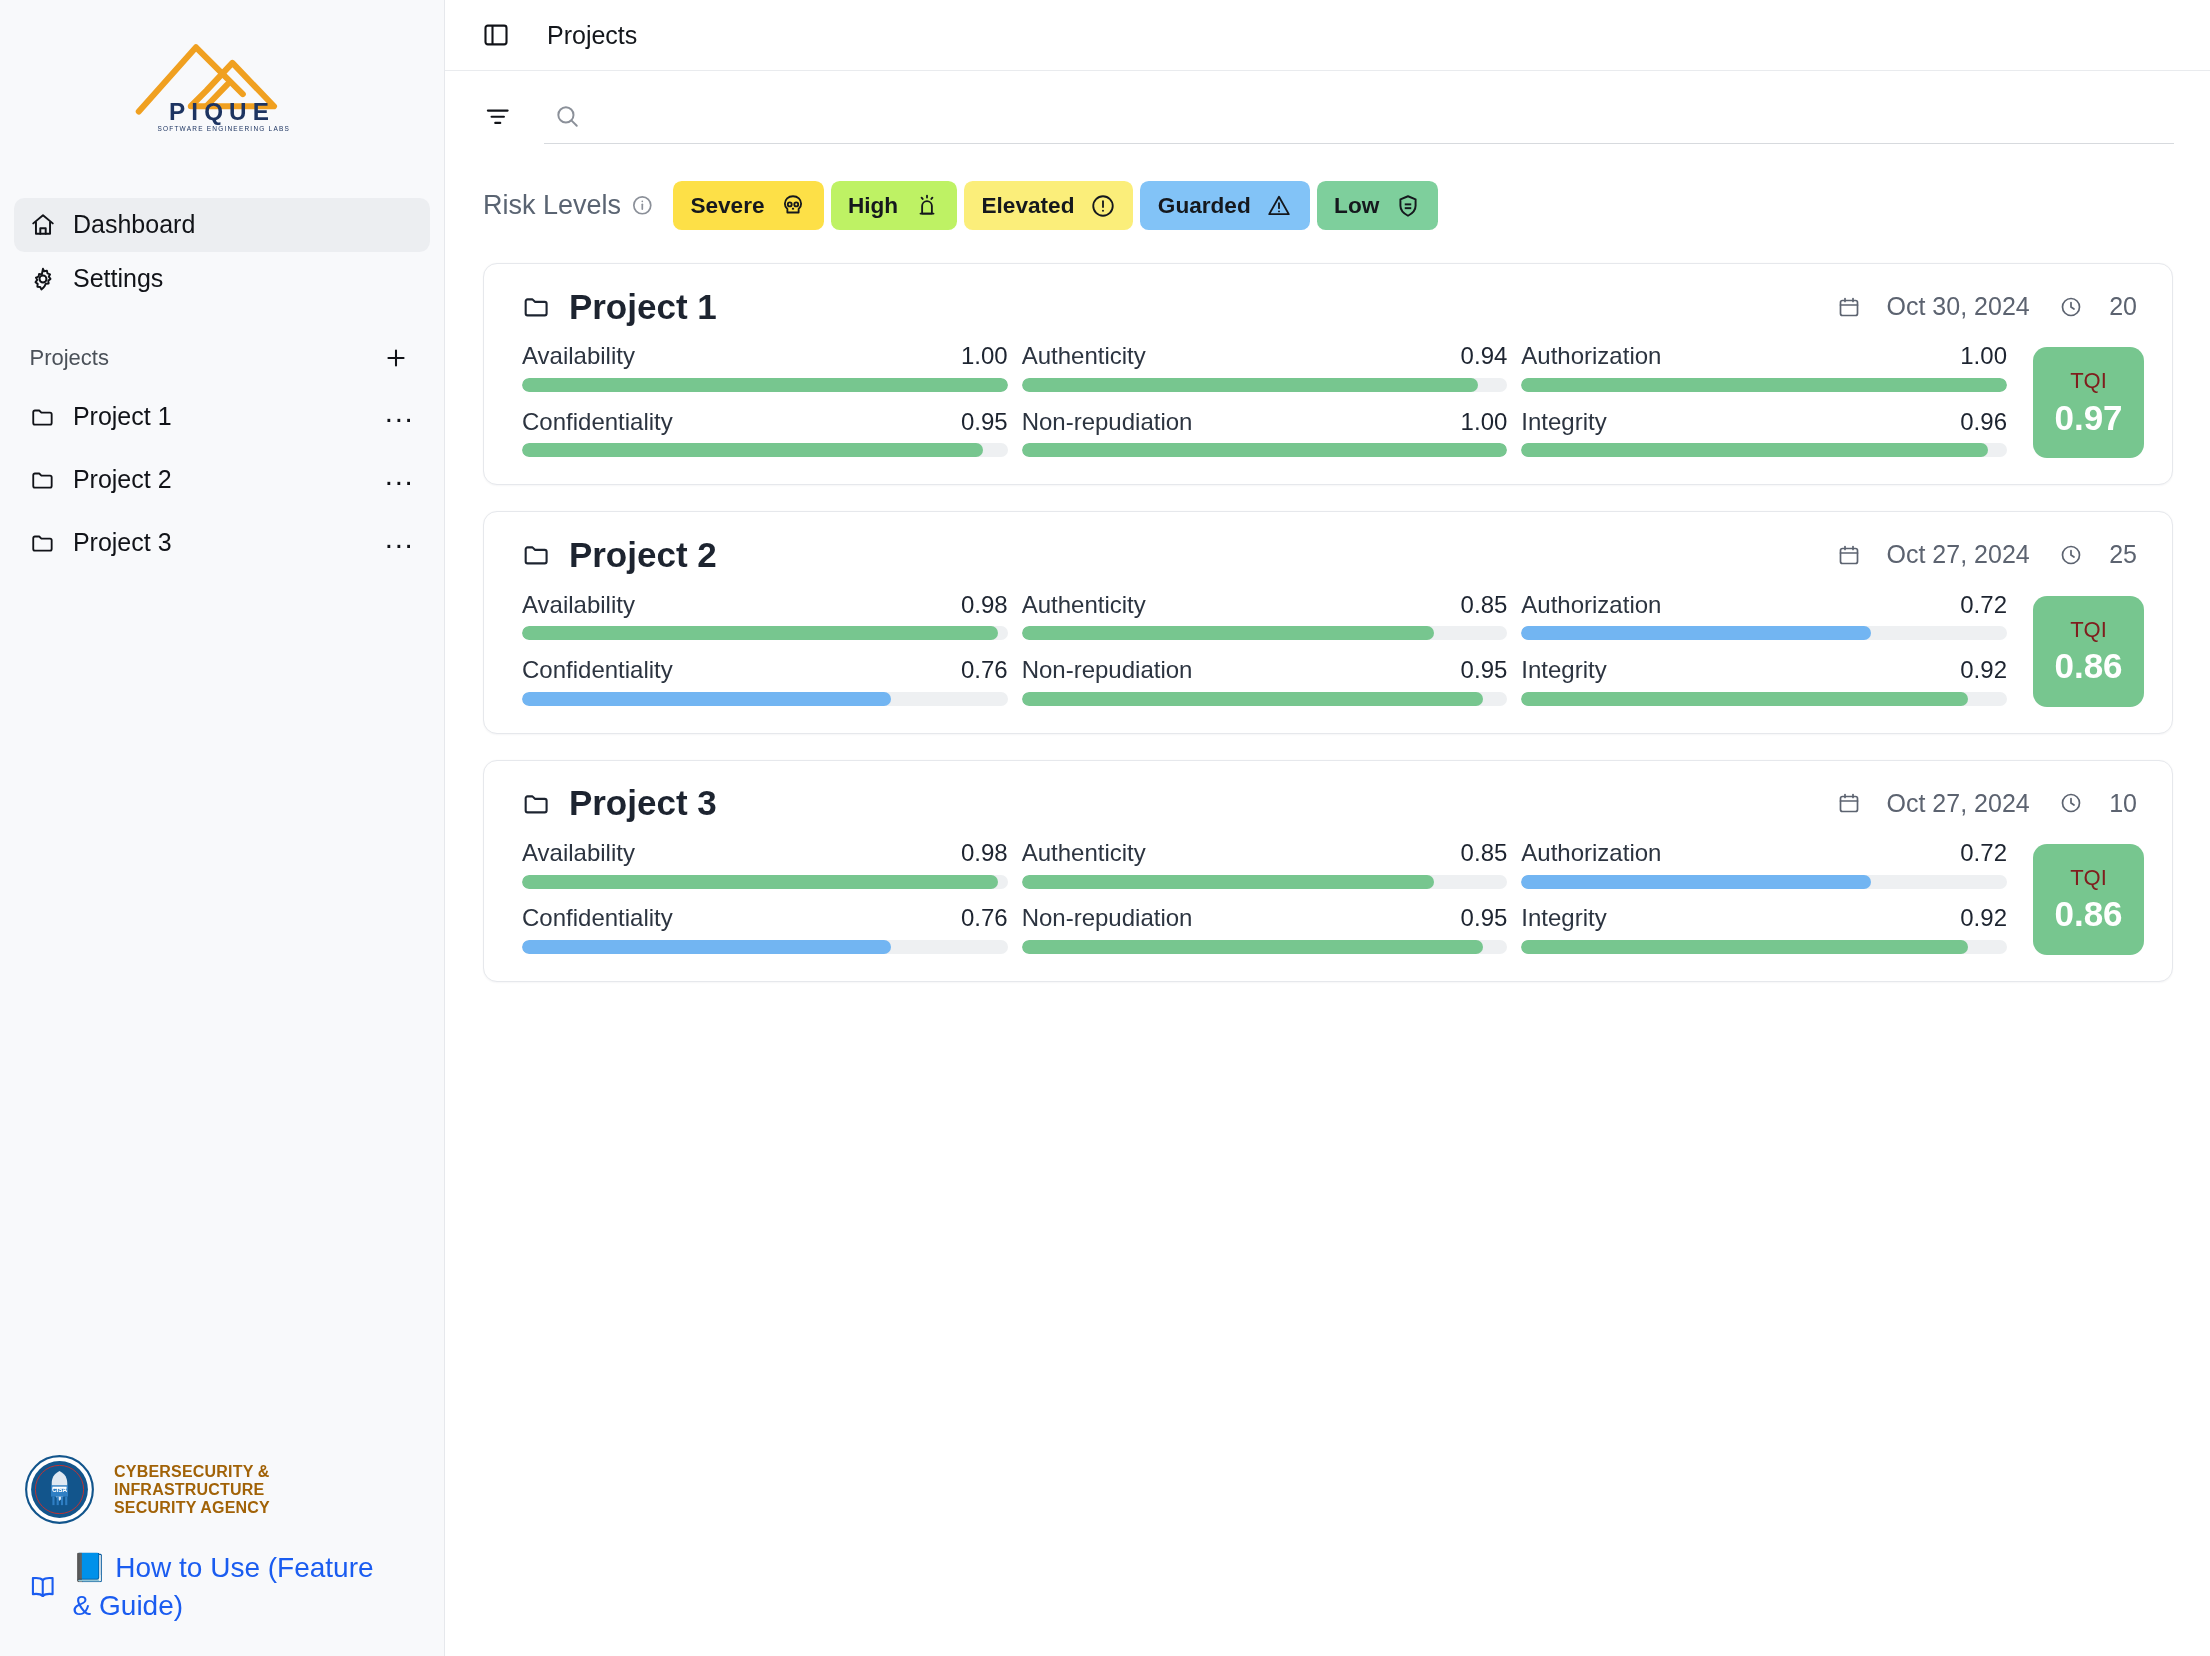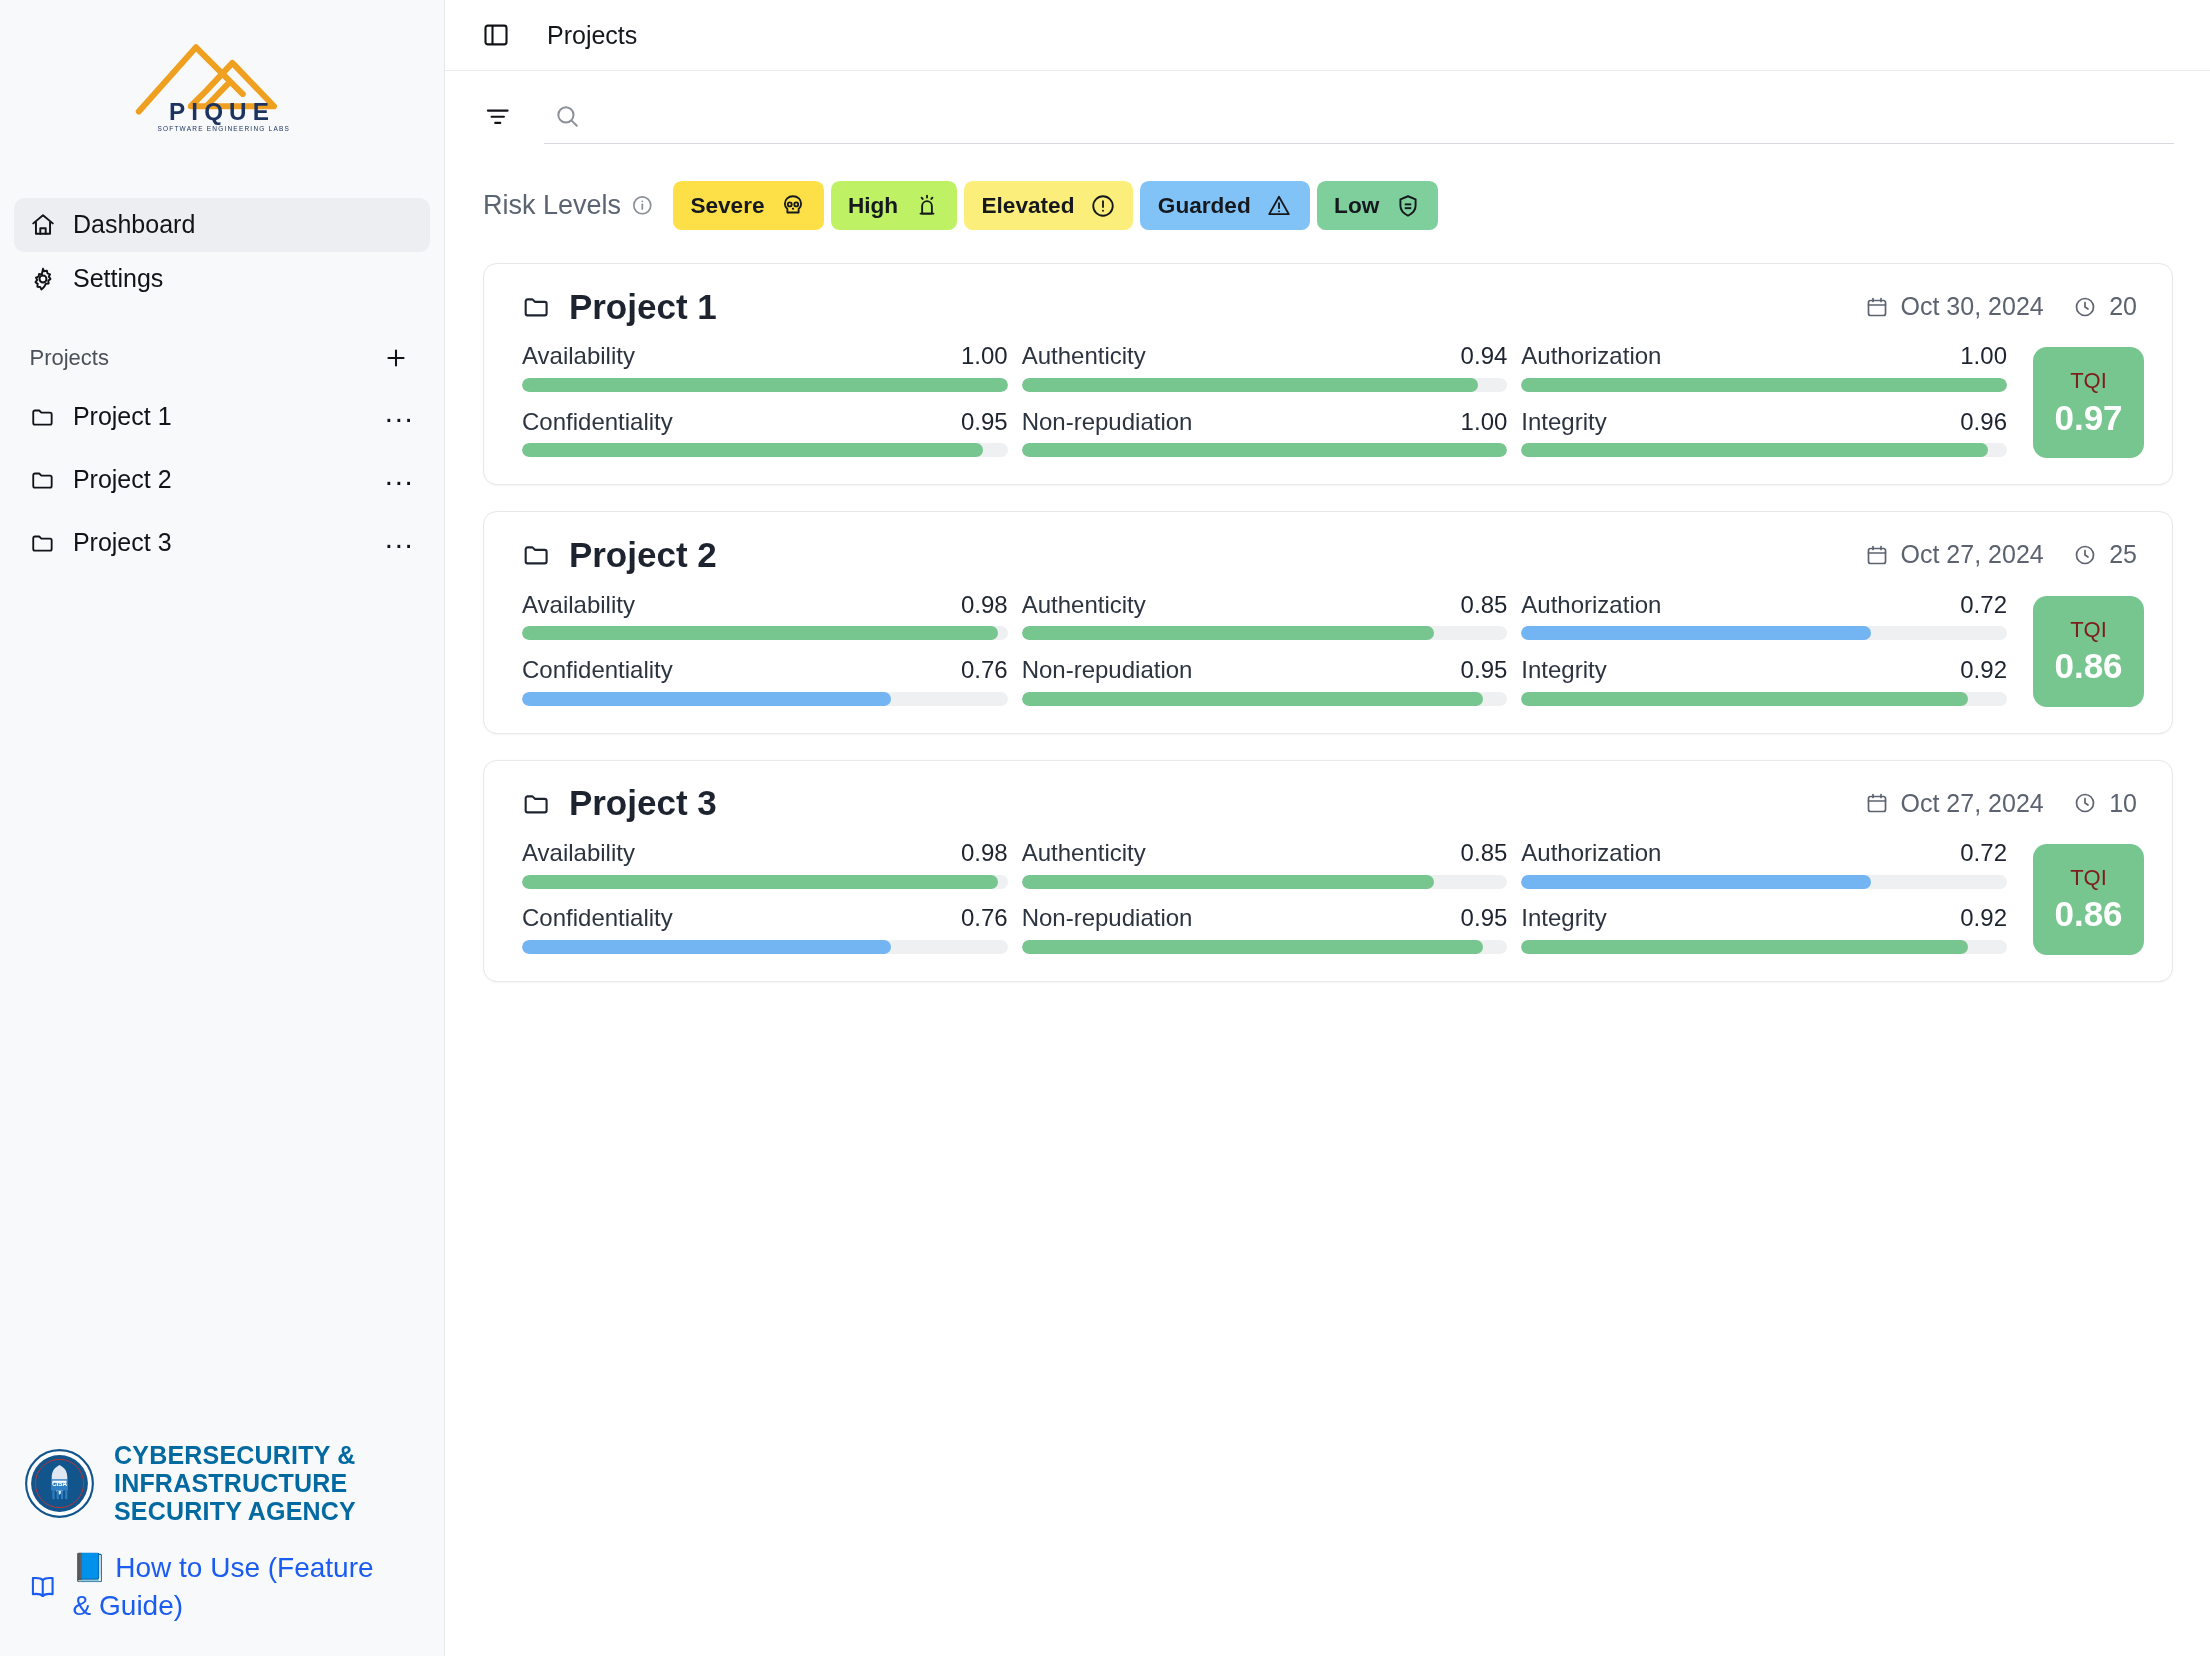--- a/index.html
+++ b/index.html
@@ -55,22 +55,22 @@
   .proj-name { font-size: 25px; color: #111318; flex: 1; }
   .dots { font-size: 29.5px; color: #111318; letter-spacing: 1.7px; line-height: 0.4; padding-bottom: 8.7px;}
 
   .sidebar-footer {
     position: absolute; left: 0; bottom: 0; width: 100%;
     padding: 0 24px 31px 24px;
   }
   .cisa { display: flex; align-items: center; gap: 19px; margin-bottom: 24px; }
   .cisa-seal { width: 71px; height: 71px; flex: 0 0 71px; display:block; }
   .cisa-text {
-    font-size: 25px; font-weight: bold; line-height: 1.12;
-    color: #0369a1; letter-spacing: 0.2px;
+    font-size: 16px; font-weight: bold; line-height: 1.12;
+    color: #a16207; letter-spacing: 0.2px;
   }
   .howto { display: flex; align-items: center; gap: 15.6px; padding-left: 3.5px; }
   .book-ico { width: 29.5px; height: 29.5px; flex: 0 0 29.5px; display:block; }
   .howto-link {
     font-size: 28px; color: #1a5cf0; line-height: 1.35;
     max-width: 304px;
   }
 
   
   .main { flex: 1; display: flex; flex-direction: column; background: #fff; min-width: 0; }
@@ -119,21 +119,21 @@
   .card {
     border: 0.9px solid #e6e8ec; border-radius: 14px;
     background: #fff; padding: 22.6px 28px 26px 38px;
     box-shadow: 0 0.9px 1.7px rgba(16,24,40,.04);
   }
   .card-head { display: flex; align-items: center; justify-content: space-between; }
   .card-title-wrap { display: flex; align-items: center; gap: 17.4px; }
   .card-folder { width: 29.5px; height: 29.5px; display:block; }
   .card-title { font-size: 35px; font-weight: bold; color: #1d2430; }
   .card-meta { display: flex; align-items: center; gap: 29.5px; padding-right: 7px; }
-  .meta-item { display: flex; align-items: center; gap: 12px; font-size: 25px; color: #5c6370; }
+  .meta-item { display: flex; align-items: center; gap: 26px; font-size: 25px; color: #5c6370; }
   .meta-ico { width: 24px; height: 24px; display:block; }
 
   .card-body { display: flex; align-items: flex-start; gap: 26px; margin-top: 15.6px; }
   .metrics {
     flex: 1; display: grid;
     grid-template-columns: repeat(3, 1fr);
     column-gap: 14px; row-gap: 15.6px;
     min-width: 0;
   }
   .metric { min-width: 0; }

